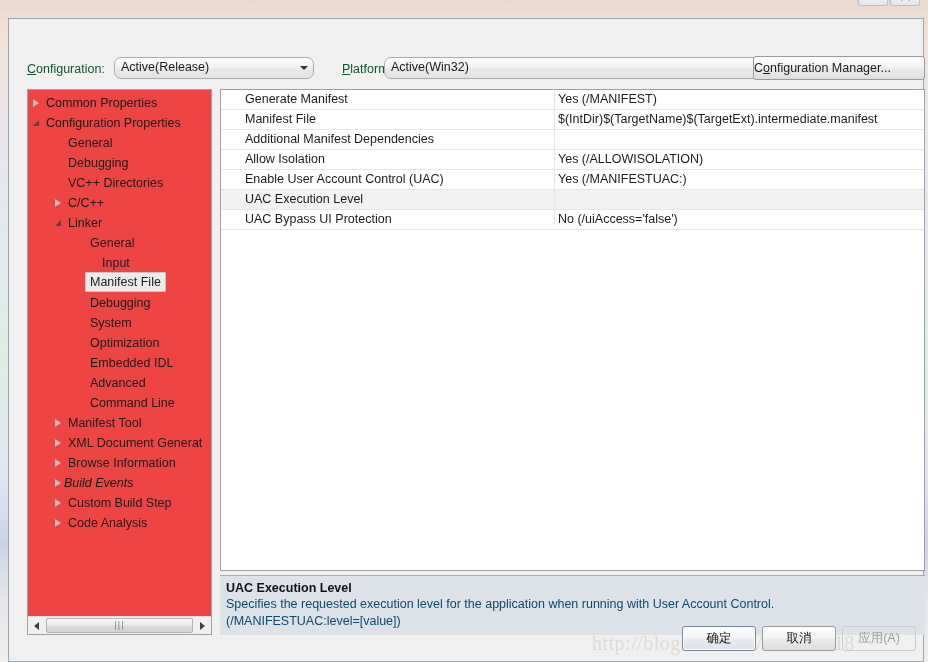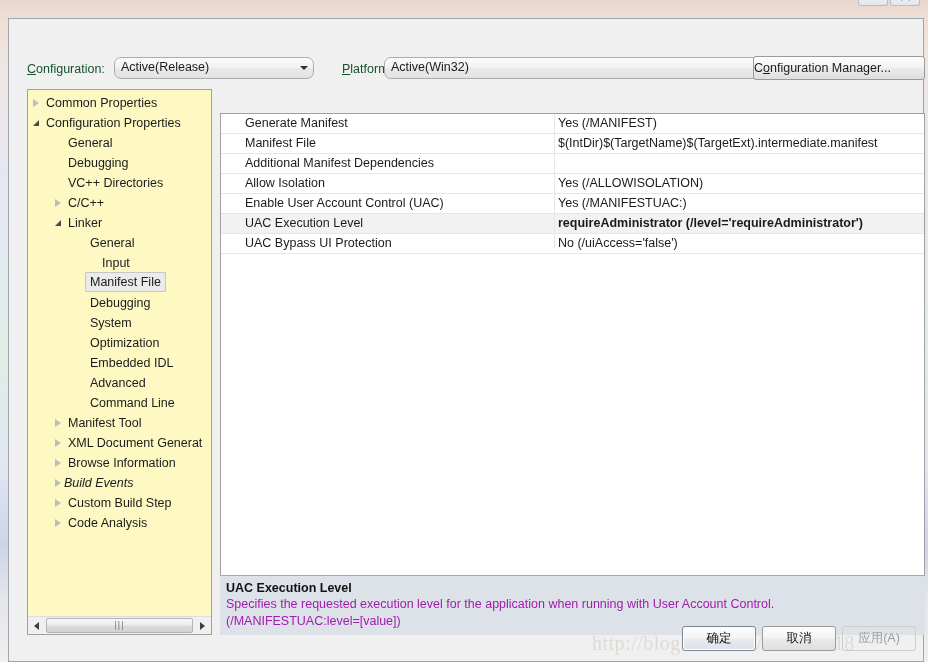--- a/index.html
+++ b/index.html
@@ -121,21 +121,21 @@
     color: #1b1b1b;
     display: flex;
     align-items: center;
   }
 
   
   #tree-panel {
     position: absolute;
     left: 18px; top: 70px;
     width: 185px; height: 546px;
-    background: #fef9c3;
+    background: #ef4444;
     border: 1px solid #a0a0a0;
     box-sizing: border-box;
     overflow: hidden;
   }
   #tree-list {
     position: absolute;
     left: 0; top: 3px;
     width: 183px;
     height: 518px;
     overflow: hidden;
@@ -231,21 +231,20 @@
 
   
   #grid-panel {
     position: absolute;
     left: 211px; top: 70px;
     width: 705px; height: 482px;
     background: #ffffff;
     border: 1px solid #a0a0a0;
     box-sizing: border-box;
     overflow: hidden;
-    margin-top: 24px;
   }
   .grow {
     position: relative;
     height: 19px;
     line-height: 19px;
     border-bottom: 1px solid #e6e6e6;
     font-size: 12.5px;
     color: #1b1b1b;
     white-space: nowrap;
   }
@@ -277,21 +276,21 @@
     padding: 4px 6px 0 6px;
   }
   #desc-title {
     font-size: 12.5px;
     font-weight: bold;
     color: #121212;
     line-height: 16px;
   }
   .desc-line {
     font-size: 12.5px;
-    color: #a21caf;
+    color: #0c4a6e;
     line-height: 17px;
     white-space: nowrap;
   }
 
   
   #watermark {
     position: absolute;
     left: 592px; top: 632px;
     font-family: "Liberation Serif", serif;
     font-size: 20px;
@@ -489,21 +488,20 @@
           <div class="grow">
             <span class="gname">Allow Isolation</span>
             <span class="gval">Yes (/ALLOWISOLATION)</span>
           </div>
           <div class="grow">
             <span class="gname">Enable User Account Control (UAC)</span>
             <span class="gval">Yes (/MANIFESTUAC:)</span>
           </div>
           <div class="grow selected">
             <span class="gname">UAC Execution Level</span>
-            <span class="gval">requireAdministrator (/level='requireAdministrator')</span>
           </div>
           <div class="grow">
             <span class="gname">UAC Bypass UI Protection</span>
             <span class="gval">No (/uiAccess='false')</span>
           </div>
         </div>
       <div id="grid-splitter"></div>
     </div>
 
     <div id="desc-panel">

